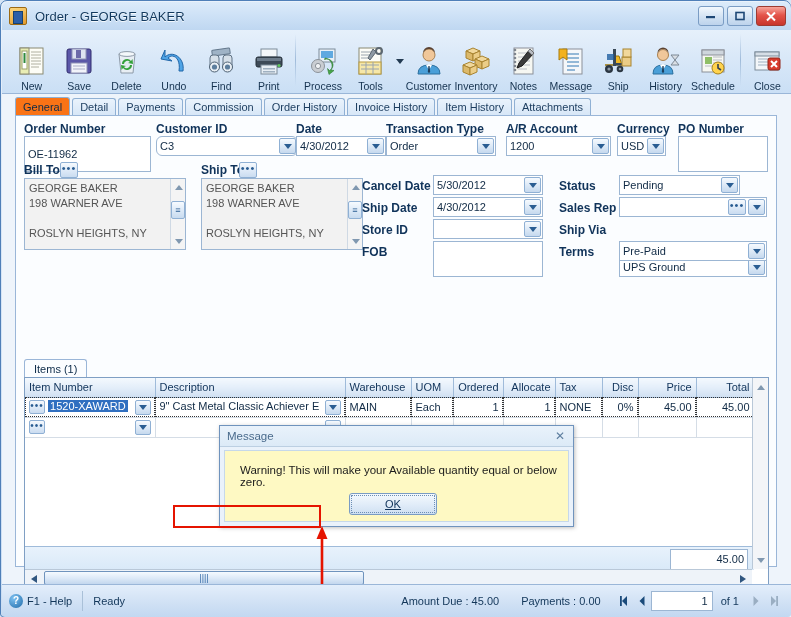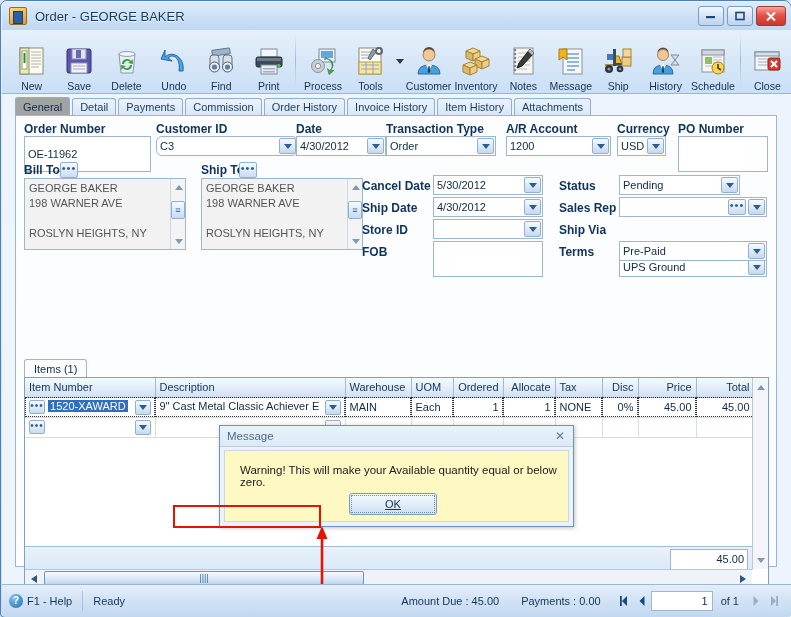--- a/index.html
+++ b/index.html
@@ -75,21 +75,21 @@
     background:#eef4fb;
   }
   
   #tabstrip { position:absolute; left:13px; top:3px; display:flex; align-items:flex-end; height:19px; }
   .tab {
     height:18px; padding:0 7px; line-height:17px; font-size:11px; color:#1b3c5e;
     border:1px solid #8fb0d4; border-bottom:none; border-radius:3px 3px 0 0;
     background:linear-gradient(180deg,#eaf3fc,#d6e6f7);
     margin-right:2px;
   }
-  .tab.active { background:#a3a3a3; height:19px; line-height:18px; border-color:#8fb0d4; color:#0d2b49; }
+  .tab.active { background:#f97316; height:19px; line-height:18px; border-color:#8fb0d4; color:#0d2b49; }
   
   #panel {
     position:absolute; left:13px; top:21px; width:762px; height:452px;
     background:#fbfdff; border:1px solid #9ab6d8;
   }
   .fl { position:absolute; color:#10335a; font-size:12px; white-space:nowrap;font-weight:bold; }
   .inp {
     position:absolute; background:#fff; border:1px solid #9cb6d3;
     height:36px; line-height:18px; padding:0 3px; font-size:11px; color:#102a45;
     font-family:"Liberation Sans", sans-serif;

